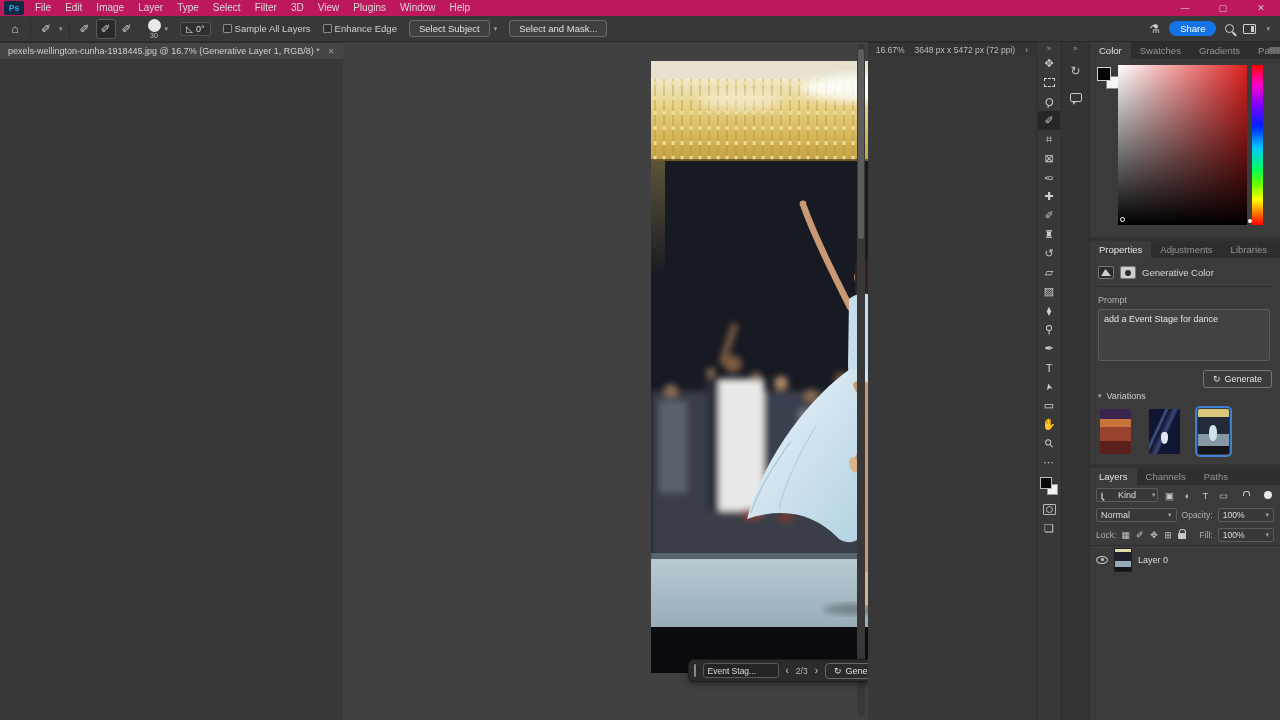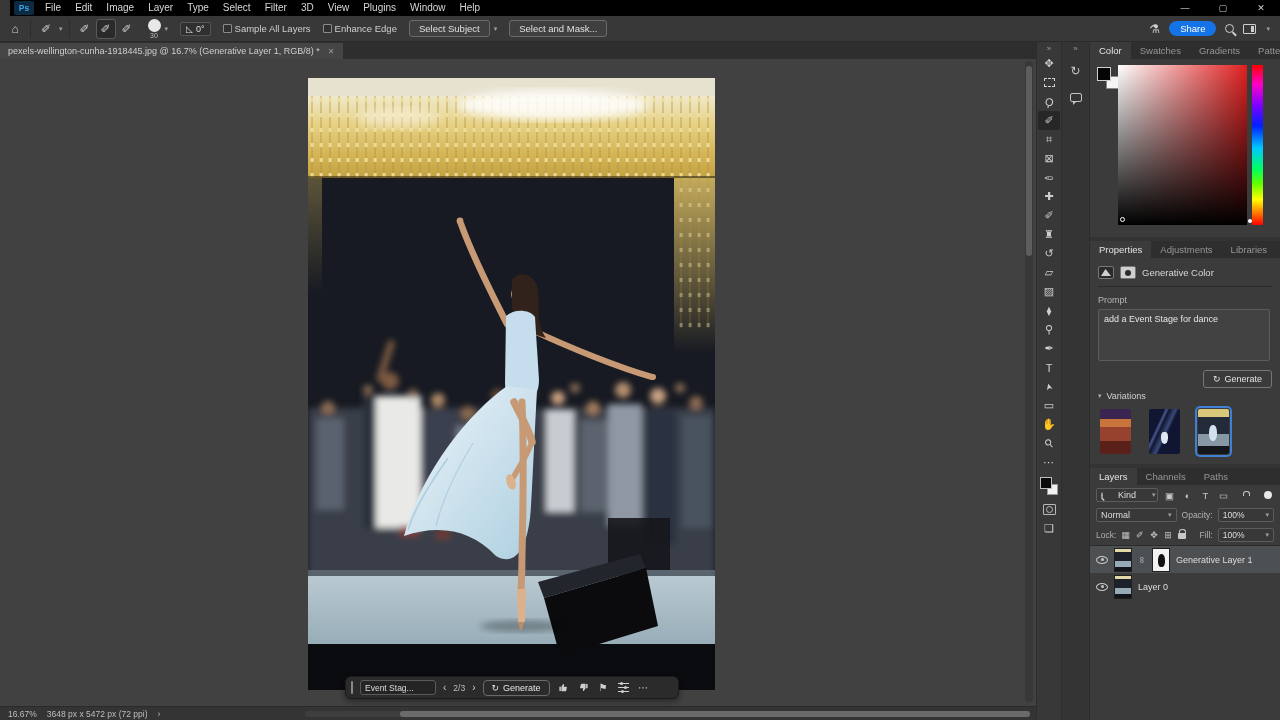--- a/index.html
+++ b/index.html
@@ -1,21 +1,21 @@
 <!DOCTYPE html>
 <html><head>
 <meta charset="utf-8">
 <style>
   * { margin:0; padding:0; box-sizing:border-box; }
   html,body { width:1280px; height:720px; overflow:hidden; background:#2a2a2a;
     font-family:"Liberation Sans", sans-serif; -webkit-font-smoothing:antialiased; }
   .app { position:relative; width:1280px; height:720px; background:#383838; color:#d6d6d6; font-size:10.5px; }
 
   
-  .menubar { position:absolute; top:0; left:10px; right:0; height:16px; background:#000000; display:flex; align-items:center; gap:0; z-index:30; }
+  .menubar { position:absolute; top:0; left:0; right:0; height:16px; background:#be185d; display:flex; align-items:center; gap:0; z-index:30; }
   .ps-logo { width:20px; height:14px; margin:1px 4px 1px 4px; background:#0c2a42; color:#3ba3e8; font-size:8.5px; font-weight:bold; display:flex; align-items:center; justify-content:center; border-radius:2px; }
   .menu-item { padding:0 7px; height:16px; line-height:16px; color:#d8d8d8; font-size:10px; cursor:default; }
   .win-controls { margin-left:auto; display:flex; height:16px; }
   .win-btn { width:38px; height:16px; display:flex; align-items:center; justify-content:center; color:#cfcfcf; font-size:9px; }
 
   
   .optionsbar { position:absolute; top:16px; left:0; right:0; height:26px; background:#383838; border-bottom:1px solid #2a2a2a; display:flex; align-items:center; z-index:29; }
   .ob-group { display:flex; align-items:center; gap:3px; padding:0 6px; height:100%; }
   .ob-sep { width:1px; height:18px; background:#2d2d2d; }
   .ob-icon { width:18px; height:18px; display:flex; align-items:center; justify-content:center; color:#cfcfcf; font-size:12px; border-radius:2px; }
@@ -31,21 +31,21 @@
   .topbar-right { margin-left:auto; display:flex; align-items:center; gap:9px; padding-right:10px; }
   .share-btn { background:#1473e6; color:#fff; border-radius:9px; padding:2px 11px; font-size:9.5px; }
   .beaker { color:#d0d0d0; font-size:12px; }
   .mag { width:9px; height:9px; border:1.5px solid #cfcfcf; border-radius:50%; position:relative; }
   .mag::after { content:""; position:absolute; width:5px; height:1.5px; background:#cfcfcf; transform:rotate(45deg); right:-4px; bottom:-2px; }
   .ws-icon { width:13px; height:10px; border:1px solid #cfcfcf; border-radius:1px; position:relative; }
   .ws-icon::after { content:""; position:absolute; right:1px; top:1px; bottom:1px; width:3px; background:#cfcfcf; }
 
   
   .workspace { position:absolute; top:42px; left:0; right:0; bottom:0; display:flex; }
-  .doc-col { width:1036px; display:flex; flex-direction:column; }
+  .doc-col { width:1036px; display:flex; }
 
   .tabbar { height:17px; background:#2e2e2e; display:flex; align-items:flex-end; }
   .doc-tab { background:#454545; height:16px; display:flex; align-items:center; padding:0 8px; gap:8px; font-size:9px; color:#cfcfcf; max-width:430px; white-space:nowrap; }
   .tab-close { color:#9a9a9a; font-size:8px; }
 
   .canvas { position:relative; flex:1; background:#414141; overflow:hidden; }
 
   
   .photo { position:absolute; left:308px; top:19px; width:407px; height:612px; background:#171a22; }
   .photo svg { display:block; width:100%; height:100%; }
@@ -605,27 +605,20 @@
           <span class="lock-ico" data-name="lock-artboard-icon">⊞</span>
           <span class="lock-ico" data-name="lock-all-icon"><span class="lock" style="display:inline-block"></span></span>
           <span class="mini-label" style="margin-left:8px" data-name="fill-label">Fill:</span>
           <span class="val-box" data-name="fill-field">
             <span data-name="fill-value">100%</span>
             <span class="dd-arrow" data-name="fill-dropdown-icon">▾</span>
           </span>
         </div>
 
         <div class="layer-list" data-name="layer-list">
-          <div class="layer-row sel" data-name="layer-row-generative-layer-1">
-            <span class="eye" data-name="layer-visibility-eye-icon"></span>
-            <span class="lthumb photo-mini" data-name="layer-thumbnail"></span>
-            <span class="link-ico" data-name="layer-mask-link-icon">∞</span>
-            <span class="lthumb mask-mini" data-name="layer-mask-thumbnail"></span>
-            <span class="layer-name" data-name="layer-name">Generative Layer 1</span>
-          </div>
           <div class="layer-row" data-name="layer-row-layer-0">
             <span class="eye" data-name="layer-visibility-eye-icon"></span>
             <span class="lthumb photo-mini" data-name="layer-thumbnail"></span>
             <span class="layer-name" data-name="layer-name">Layer 0</span>
           </div>
         </div>
       </div>
 
     </div>
   </div>

